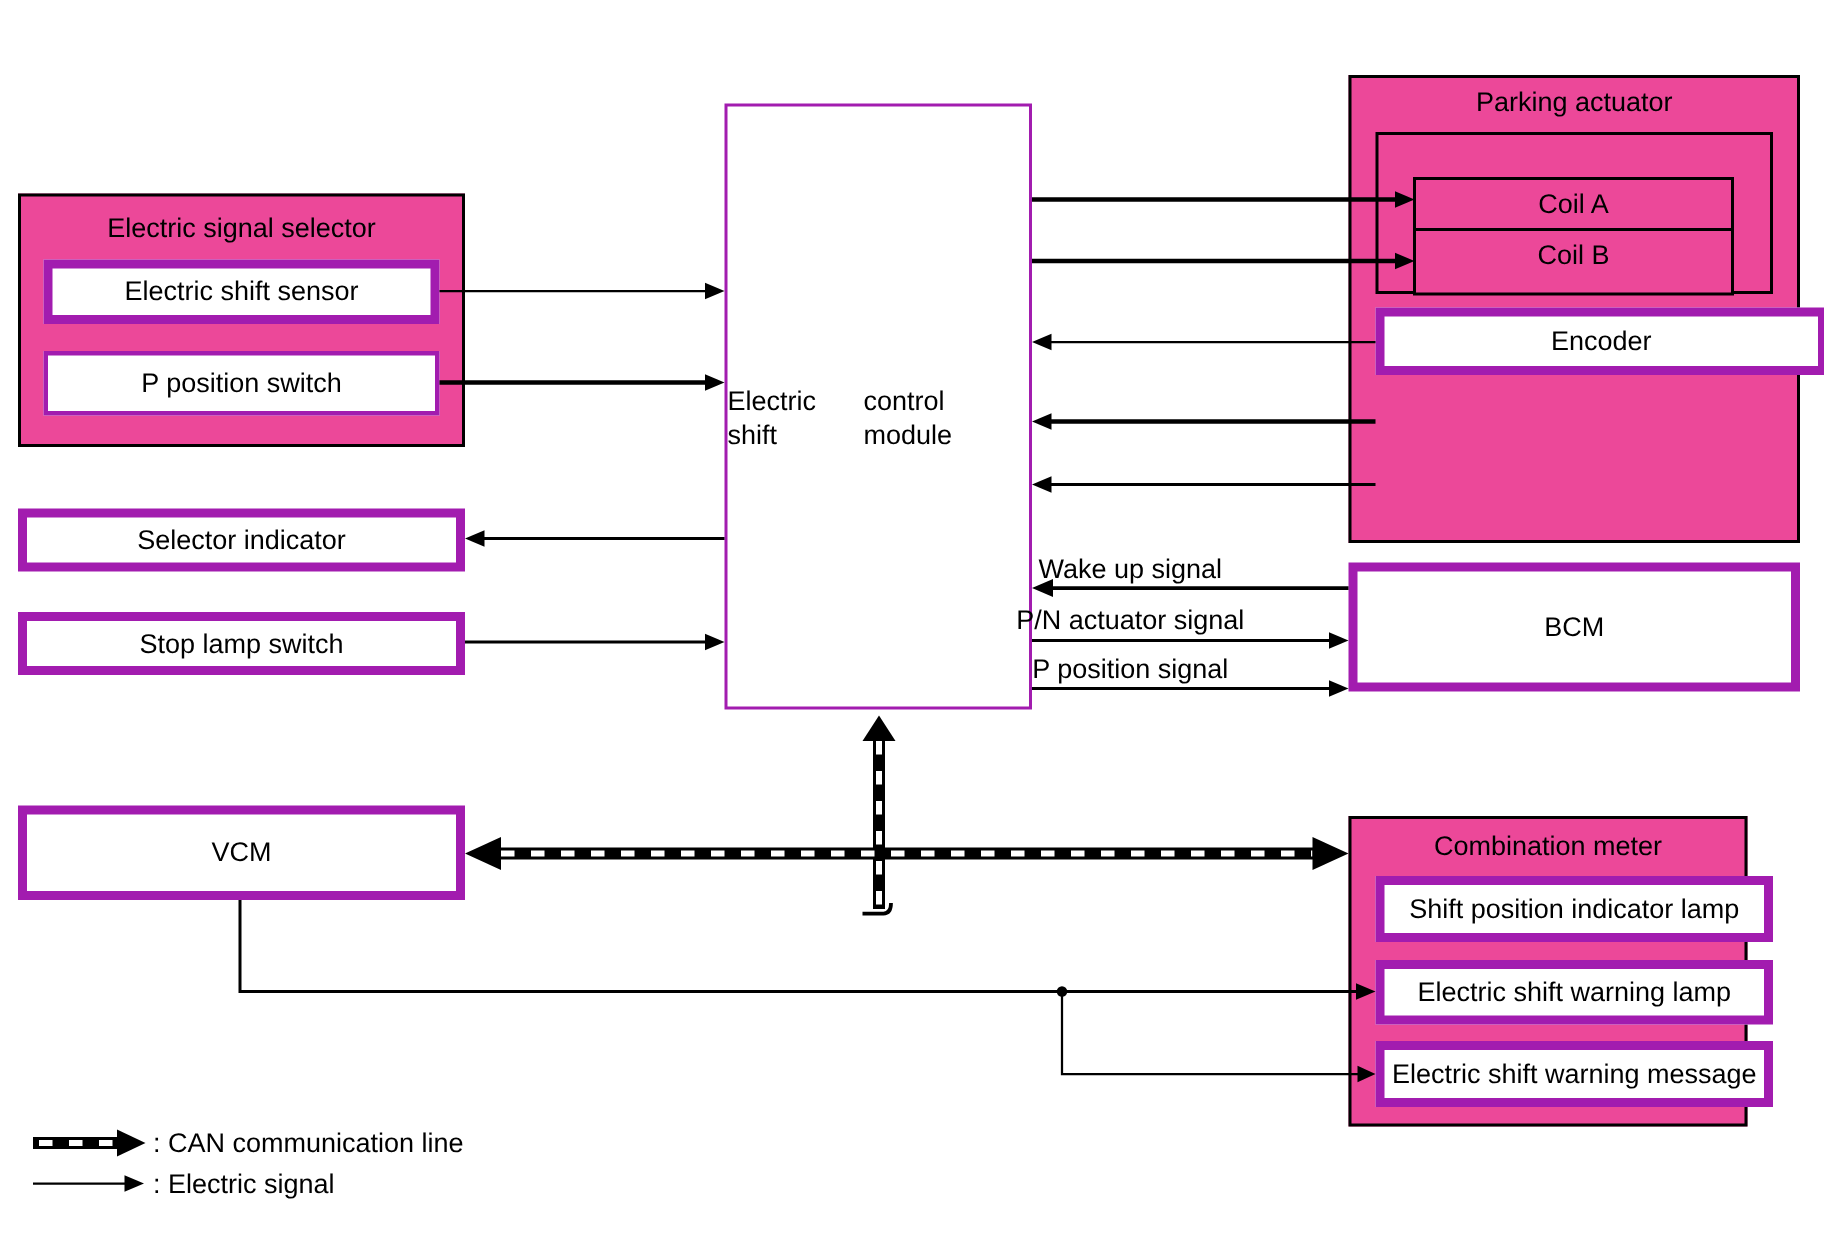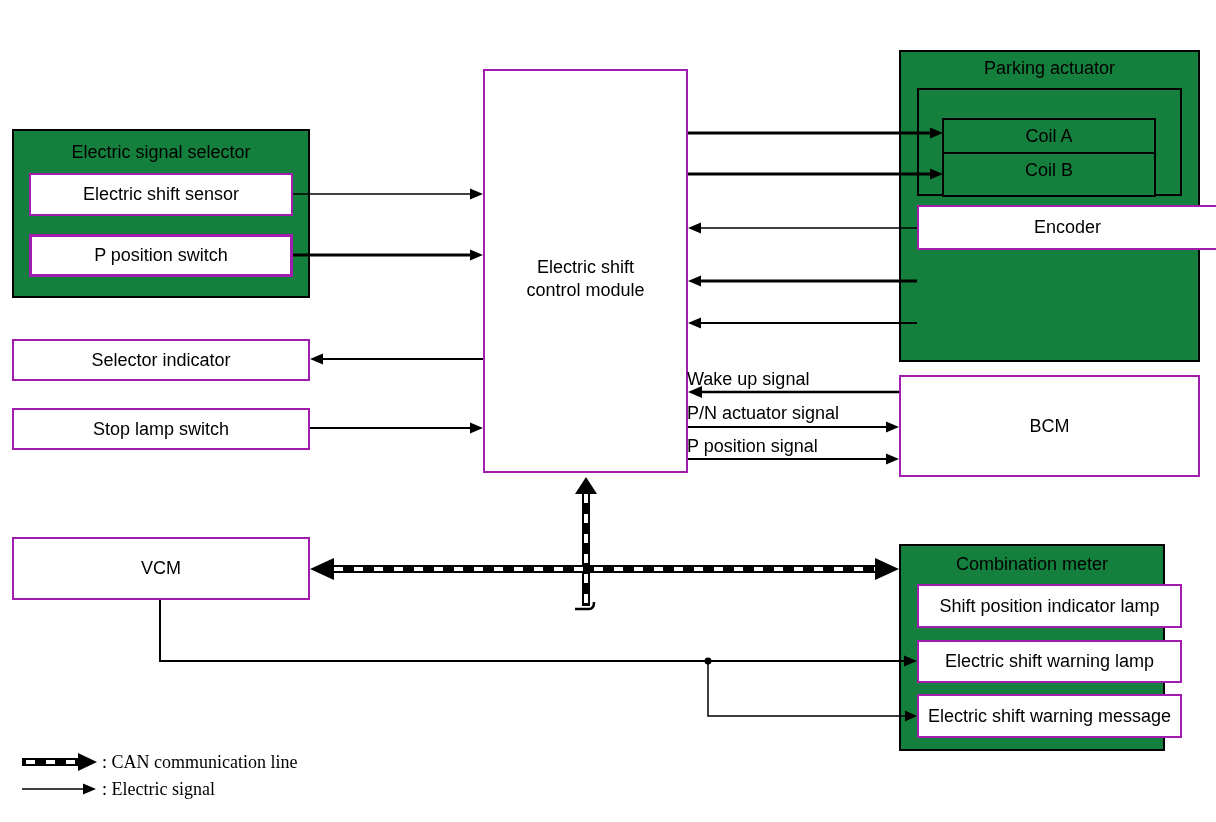--- a/index.html
+++ b/index.html
@@ -2,28 +2,28 @@
 <html><head>
 <meta charset="utf-8">
 <style>
   html,body{margin:0;padding:0;background:#fff;}
   .stage{
     position:relative;width:1216px;height:822px;background:#ffffff;
     font-family:"Liberation Sans","DejaVu Sans",sans-serif;
     font-size:18px;color:#000;overflow:hidden;
   }
   .box{
-    position:absolute;border:2px solid #a21caf;background:#fff;box-sizing:border-box;
+    position:absolute;border:6px solid #a21caf;background:#fff;box-sizing:border-box;
     display:flex;align-items:center;justify-content:center;text-align:left;line-height:1.12;
   }
-  .group{position:absolute;border:2px solid #000;background:#15803d;box-sizing:border-box;}
+  .group{position:absolute;border:2px solid #000;background:#ec4899;box-sizing:border-box;}
   .gtitle{position:absolute;left:0;right:0;text-align:center;}
   .cell{position:absolute;left:0;right:0;display:flex;align-items:center;justify-content:center;}
-  .sig{position:absolute;left:687px;width:205px;height:20px;line-height:20px;text-align:left;z-index:12;}
-  .legend-text{position:absolute;height:20px;line-height:20px;z-index:12;font-family:Liberation Serif, serif;}
+  .sig{position:absolute;left:651px;width:205px;height:20px;line-height:20px;text-align:center;z-index:12;}
+  .legend-text{position:absolute;height:20px;line-height:20px;z-index:12;}
   svg.connectors{position:absolute;left:0;top:0;z-index:10;pointer-events:none;}
 </style>
 </head>
 <body>
 
 <div class="stage">
 
   <svg class="connectors" width="1216" height="822" viewBox="0 0 1216 822">
 
     <g>
@@ -117,37 +117,37 @@
     <div class="box" style="left:15px;top:42px;width:264px;height:43px">Electric shift sensor</div>
     <div class="box" style="left:15px;top:103px;width:264px;height:43px;border-width:3px">P position switch</div>
   </div>
 
   <div class="box" style="left:12px;top:339px;width:298px;height:42px">Selector indicator</div>
 
   <div class="box" style="left:12px;top:408px;width:298px;height:42px">Stop lamp switch</div>
 
   <div class="box" style="left:12px;top:537px;width:298px;height:63px">VCM</div>
 
-  <div class="box" style="left:483px;top:69px;width:205px;height:404px;border-width:2.5px;flex-direction:column;line-height:23px">
+  <div class="box" style="left:483px;top:69px;width:205px;height:404px;border-width:2.5px;line-height:23px">
     <span style="transform:translateY(8px)">Electric shift</span>
     <span style="transform:translateY(8px)">control module</span>
   </div>
 
   <div class="group" style="left:899px;top:50px;width:301px;height:312px">
     <div class="gtitle" style="top:6px">Parking actuator</div>
     <div class="group" style="left:16px;top:36px;width:265px;height:108px">
       <div class="group" style="left:23px;top:28px;width:214px;height:79px">
         <div class="cell" style="top:0;height:32px;border-bottom:2px solid #000">Coil A</div>
         <div class="cell" style="top:34px;height:33px">Coil B</div>
       </div>
     </div>
     <div class="box" style="left:16px;top:153px;width:301px;height:45px">Encoder</div>
   </div>
 
-  <div class="box" style="left:899px;top:375px;width:301px;height:102px">BCM</div>
+  <div class="box" style="left:899px;top:375px;width:301px;height:86px">BCM</div>
 
   <div class="group" style="left:899px;top:544px;width:266px;height:207px">
     <div class="gtitle" style="top:8px">Combination meter</div>
     <div class="box" style="left:16px;top:38px;width:265px;height:44px">Shift position indicator lamp</div>
     <div class="box" style="left:16px;top:94px;width:265px;height:43px">Electric shift warning lamp</div>
     <div class="box" style="left:16px;top:148px;width:265px;height:44px">Electric shift warning message</div>
   </div>
 
   <div class="sig" style="top:369px">Wake up signal</div>
   <div class="sig" style="top:403px">P/N actuator signal</div>

